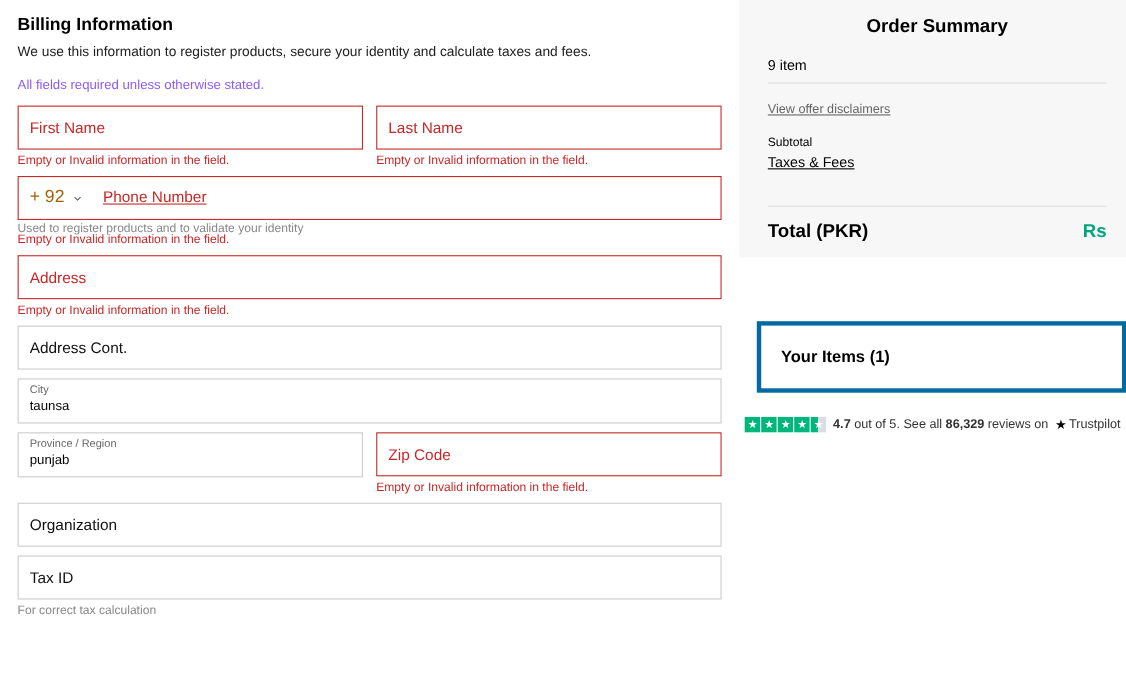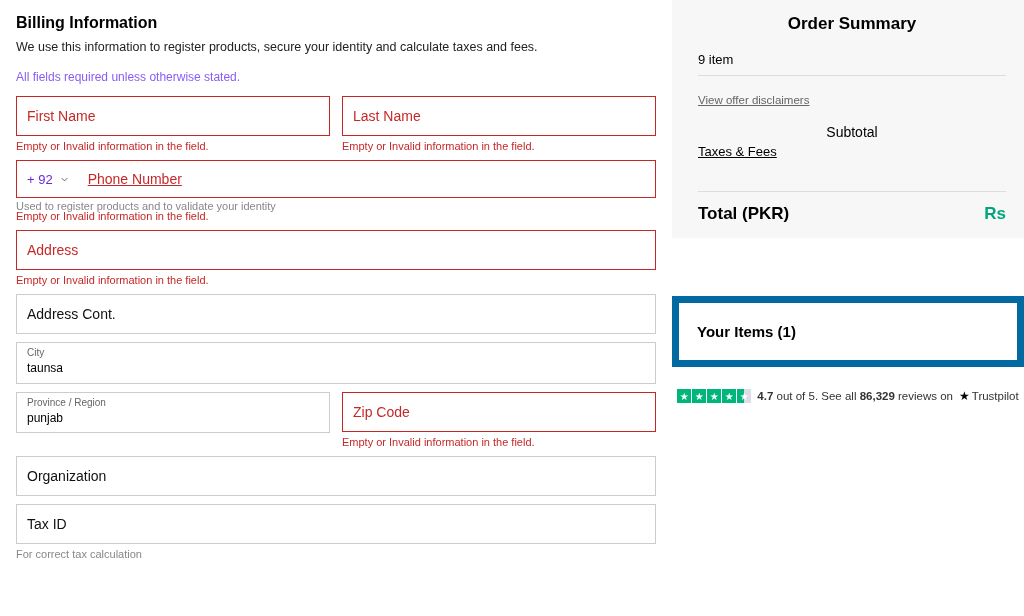--- a/index.html
+++ b/index.html
@@ -17,32 +17,32 @@
 .input { width:100%; border:none; outline:none; font-size:12px; color:#000000; background:transparent; padding:0; height:17px; }
 .placeholder-input { width:100%; border:none; outline:none; font-size:14px; color:#111; background:transparent; padding-top:6px; padding-bottom:4px; height:28px; }
 .field.err .placeholder-input::placeholder { color:#c62828; }
 .placeholder-input::placeholder { color:#111; }
 .chevron { position: absolute; right: 14px; top: 50%; transform: translateY(-50%); }
 .row2 { display: flex; gap: 12px; }
 .row2 > * { flex: 1; }
 .errmsg { font-size: 11px; color: #c62828; margin-top: -4px; margin-bottom: 8px; }
 .hint { font-size: 11px; color: #888; margin-top: -4px; margin-bottom: 2px; }
 .phone { display: flex; border: 1px solid #c62828; margin-bottom: 6px; }
-.phone .cc { padding: 10px 8px 10px 10px; font-size: 13px; color: #6d28d9; display:flex; align-items:center; gap:6px; border-right: none; justify-content: flex-end; }
+.phone .cc { padding: 10px 8px 10px 10px; font-size: 16px; color: #a16207; display:flex; align-items:center; gap:6px; border-right: none; justify-content: flex-end; }
 .phone .num { flex:1; padding: 10px 10px; font-size: 14px; color: #c62828; text-decoration: underline; }
 .summary { background:#f7f7f7; padding: 14px 18px 14px 26px; }
 .summary h3 { font-size: 17px; font-weight:bold; margin-bottom: 18px; text-align: center; }
 .itemcount { font-size: 13px; margin-bottom: 8px; }
 .hr { border:none; border-top:1px solid #ddd; margin: 6px 0; }
 .disclaim { font-size: 11.5px; color: #666; text-decoration: underline; margin: 12px 0; display:inline-block; }
-.subtotal { font-size: 14px; margin-top: 6px; text-align: center; }
+.subtotal { font-size: 11px; margin-top: 6px; }
 .taxes { font-size: 13px; text-decoration: underline; margin-top: 4px; margin-bottom: 26px; display:inline-block; }
 .total { font-size: 17px; font-weight:bold; display:flex; justify-content:space-between; margin-top:12px; }
 .total .amt { color: #00a67e; }
-.youritems { border:7px solid #0369a1; margin-top: 58px; padding: 20px 18px; font-size: 15px; font-weight:bold; }
+.youritems { border:4px solid #0369a1; margin-top: 58px; padding: 20px 18px; font-size: 15px; font-weight:bold;margin-left:16px; }
 .trust { margin-top: 22px; text-align:center; font-size: 11.5px; color:#333; display:flex; align-items:center; justify-content:center; gap:6px; }
 .stars { display:flex; gap:1px; }
 .star { width:14px; height:14px; background:#00b67a; color:#fff; display:flex; align-items:center; justify-content:center; font-size:10px; }
 .star.half { background: linear-gradient(90deg, #00b67a 50%, #dcdce6 50%); }
 .tp { display:flex; align-items:center; gap:2px; }
 .tpstar { color:#000; font-size:12px; }
 </style>
 </head>
 <body>
 

